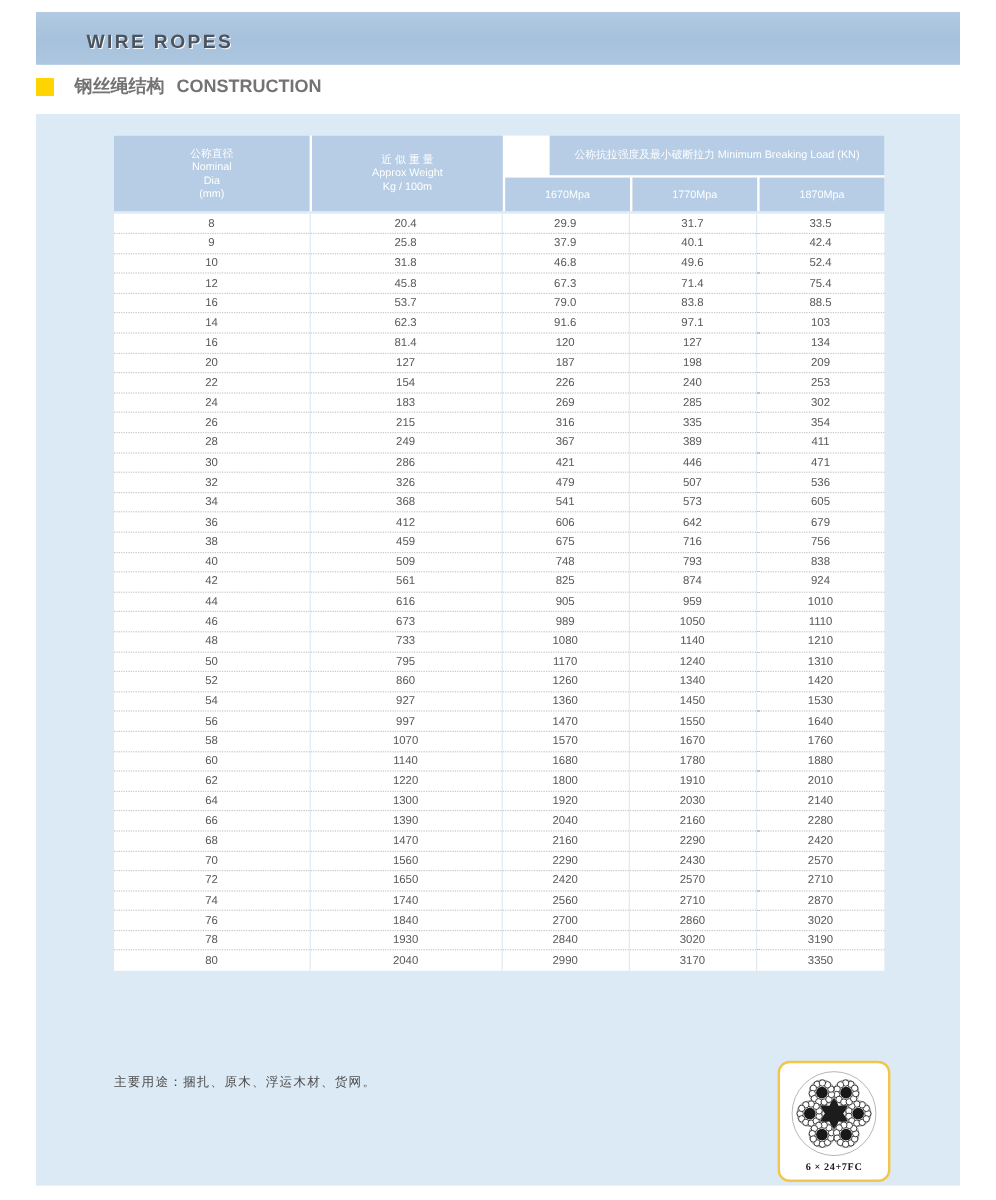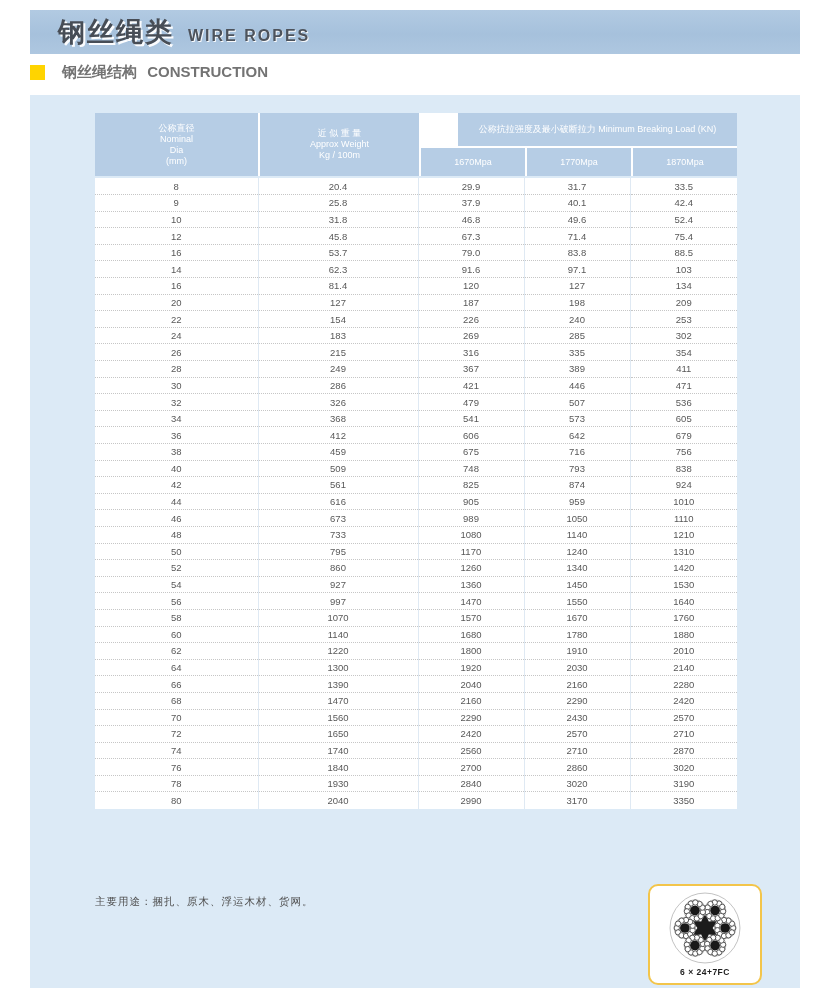--- a/index.html
+++ b/index.html
@@ -43,33 +43,32 @@
   table.data { width:642px; border-collapse:collapse; table-layout:fixed; }
   table.data td { height:16.6px; padding:0; text-align:center; vertical-align:middle;
     font-size:9.5px; color:#585858; border-bottom:1px dotted #c6c6c6; border-right:1px solid #dfe9f3; }
   table.data td:last-child { border-right:none; }
   table.data tr:last-child td { border-bottom:none; }
 
   
   .usage { position:absolute; left:65px; top:800px; font-size:10.5px; color:#4f4f4f; letter-spacing:1px; }
 
   
-  .rope-box { position:absolute; left:618px; top:789px; width:114px; height:101px;
+  .rope-box { position:absolute; left:618px; top:789px; width:94px; height:101px;
     background:#ffffff; border:2px solid #f3c54a; border-radius:10px;
-    display:flex; flex-direction:column; align-items:center; justify-content:flex-start; padding-top:4px; }
+    display:flex; flex-direction:column; align-items:center; justify-content:flex-start; padding-top:4px;font-family:Liberation Serif, serif; }
   .rope-box svg { display:block; }
   .rope-label { font-size:8.5px; font-weight:bold; color:#1d1d1d; margin-top:1px; letter-spacing:0.5px; }
 </style>
 </head>
 <body>
 
 <div class="page">
 
   <div class="title-band">
-    <span class="title-zh">钢丝绳类</span>
     <span class="title-en">WIRE ROPES</span>
   </div>
 
   <div class="section-row">
     <span class="yellow-square"></span>
     <span class="section-label">
       <span>钢丝绳结构</span>
       <span class="en">CONSTRUCTION</span>
     </span>
   </div>

